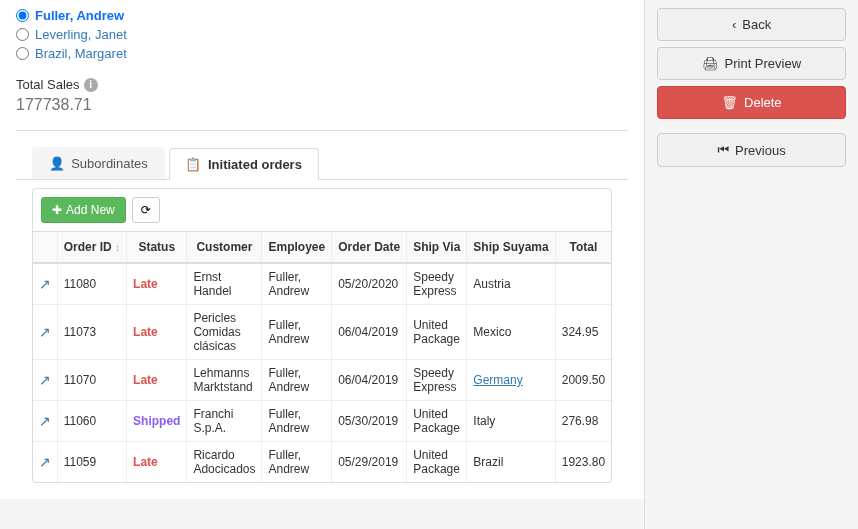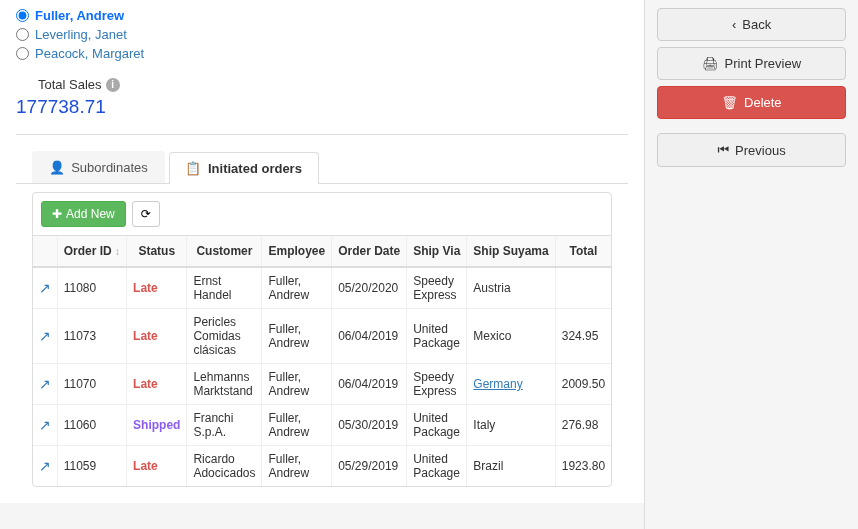--- a/index.html
+++ b/index.html
@@ -49,38 +49,37 @@
     .total-sales-section {
       margin-top: 12px;
     }
     .total-sales-label {
       font-size: 13px;
       color: #333;
       display: flex;
       align-items: center;
       gap: 4px;
       margin-bottom: 4px;
-      margin-left: 22px;
     }
     .info-icon {
       display: inline-flex;
       align-items: center;
       justify-content: center;
       width: 14px;
       height: 14px;
       border-radius: 50%;
       background: #aaa;
       color: #fff;
       font-size: 10px;
       font-weight: bold;
       cursor: pointer;
     }
     .total-sales-value {
-      font-size: 19px;
-      color: #1d4ed8;
+      font-size: 16px;
+      color: #737373;
     }
 
     .divider-h {
       border: none;
       border-top: 1px solid #ddd;
       margin: 16px 0;
     }
 
     
     .tabs-bar {
@@ -288,21 +287,21 @@
         <li class="selected">
           <input type="radio" checked="" name="employee" style="">
           <a href="#">Fuller, Andrew</a>
         </li>
         <li>
           <input type="radio" name="employee" style="">
           <a href="#">Leverling, Janet</a>
         </li>
         <li>
           <input type="radio" name="employee" style="">
-          <a href="#">Peacock, Margaret</a>
+          <a href="#">Brazil, Margaret</a>
         </li>
       </ul>
 
       <div class="total-sales-section">
         <div class="total-sales-label">
           <span>Total Sales</span>
           <span class="info-icon">i</span>
         </div>
         <div class="total-sales-value">177738.71</div>
       </div>

